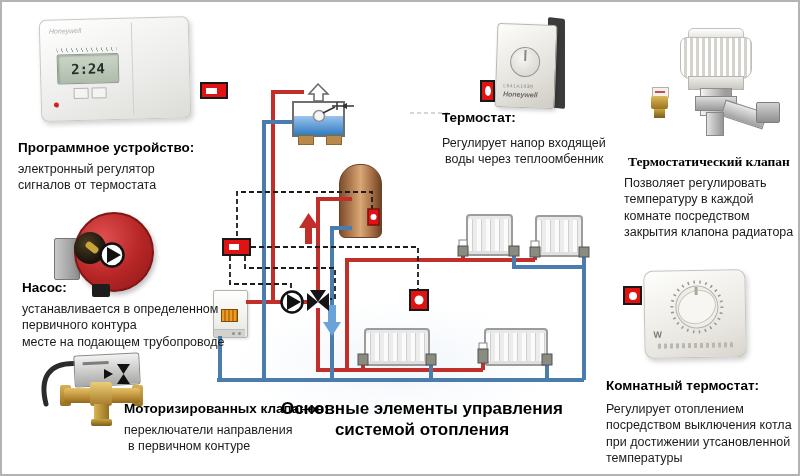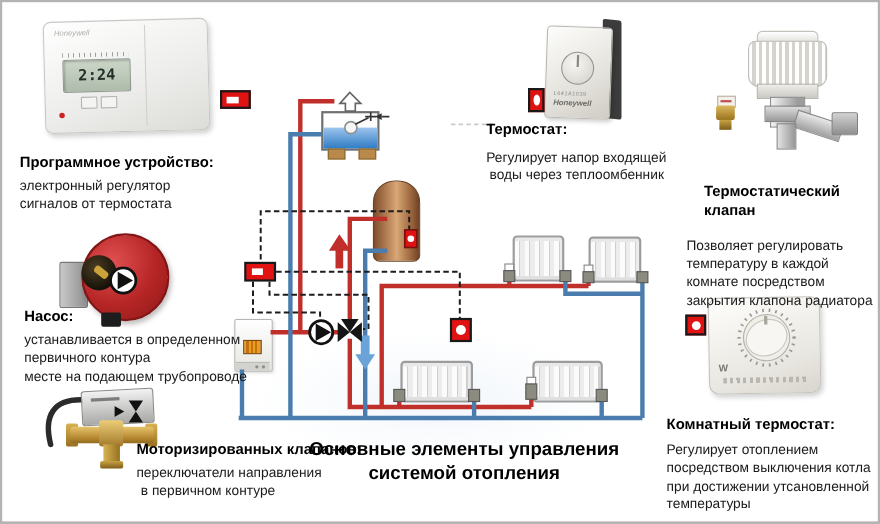--- a/index.html
+++ b/index.html
@@ -338,21 +338,21 @@
     <div class="ln" style="padding-left:4px;">в первичном контуре</div>
   </div>
 
   <div class="tblock" style="left:440px;top:108px;">
     <h4 style="margin-bottom:8px;">Термостат:</h4>
     <div class="ln">Регулирует  напор входящей</div>
     <div class="ln" style="padding-left:3px;">воды через теплоомбенник</div>
   </div>
 
   <div class="tblock" style="left:622px;top:148px;">
-    <h4 style="margin:16px;">Термостатический клапан</h4>
+    <h4 style="margin:4px;font-family:Liberation Serif, serif;">Термостатический клапан</h4>
     <div class="ln">Позволяет регулировать</div>
     <div class="ln">температуру в каждой</div>
     <div class="ln">комнате посредством</div>
     <div class="ln">закрытия клапона радиатора</div>
   </div>
 
   <div class="tblock" style="left:604px;top:376px;">
     <h4 style="margin-bottom:6px;">Комнатный термостат:</h4>
     <div class="ln">Регулирует отоплением</div>
     <div class="ln">посредством выключения котла</div>

